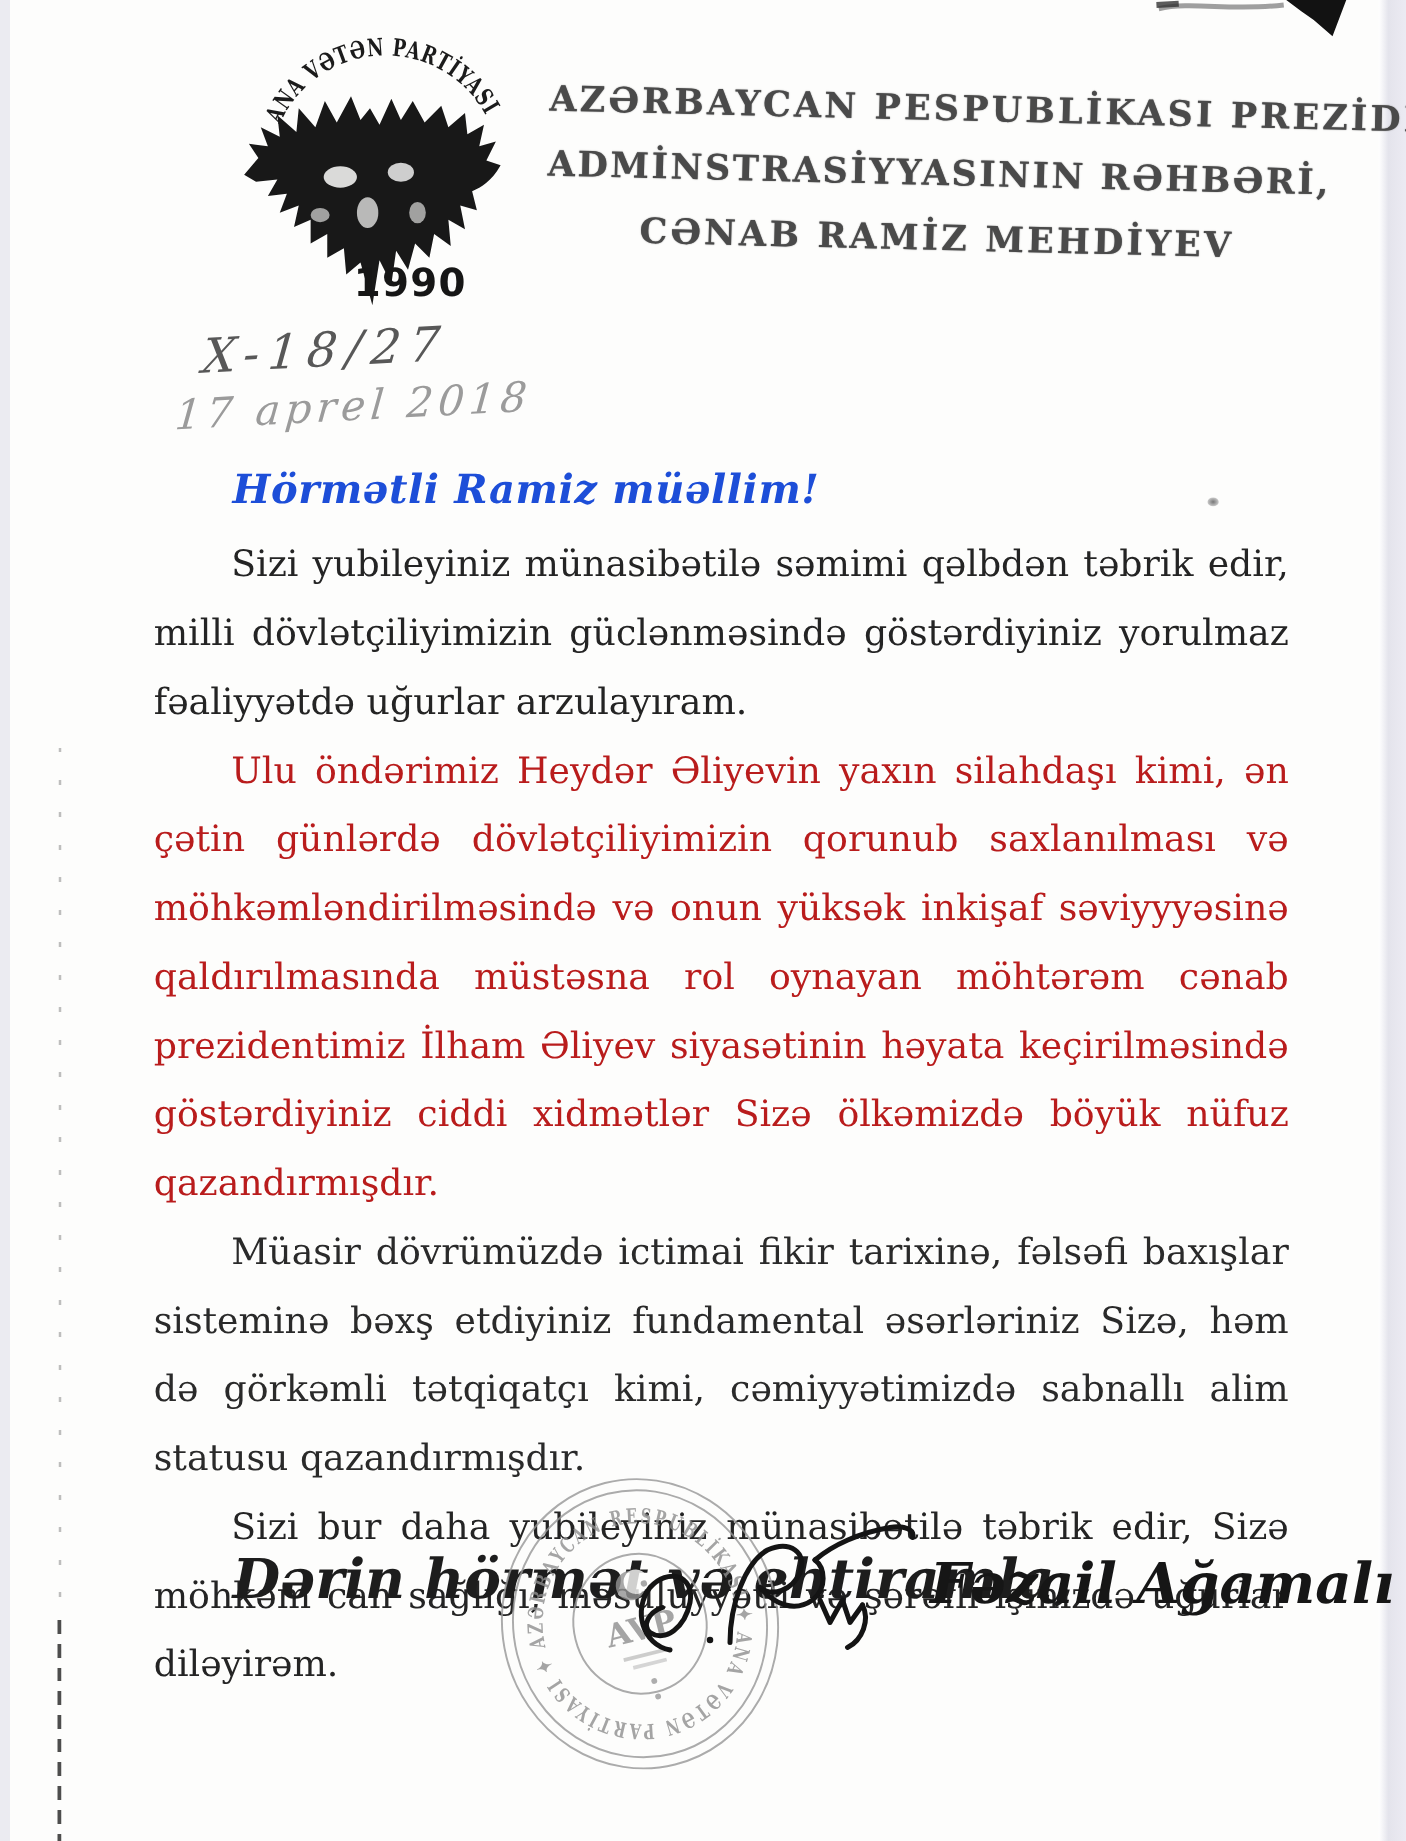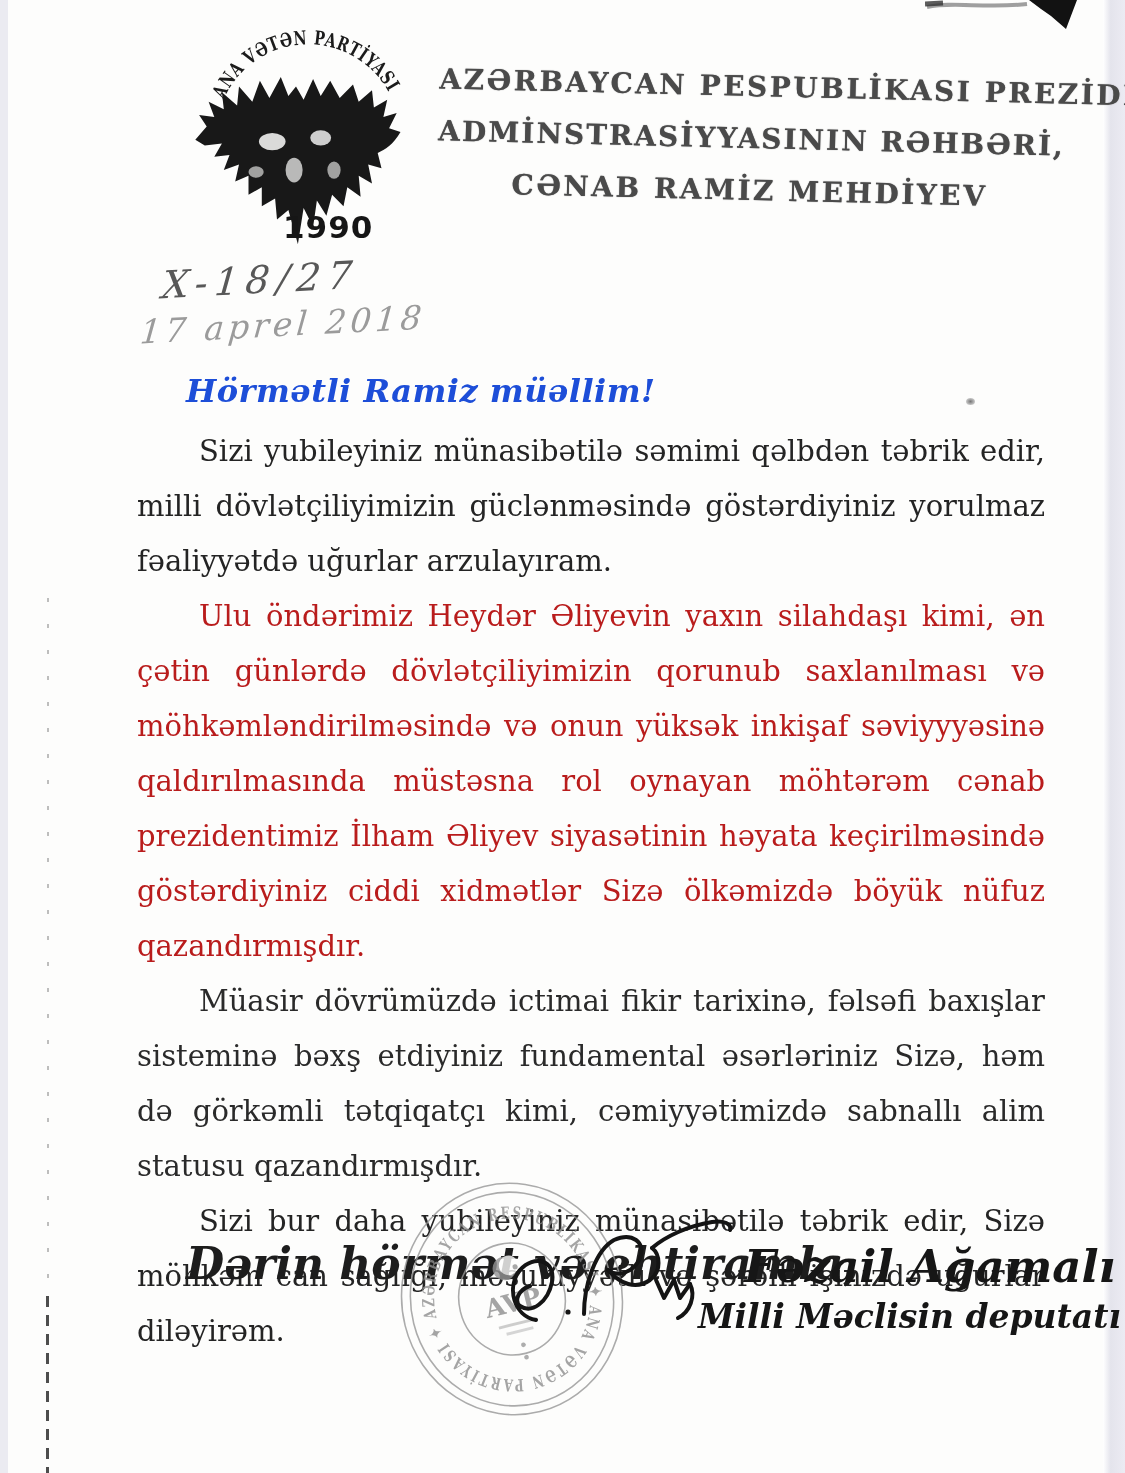--- a/index.html
+++ b/index.html
@@ -64,21 +64,21 @@
   .hand-ref{position:absolute;left:162px;top:258px;font-size:38px;letter-spacing:7px;color:#585858;}
   .hand-date{position:absolute;left:140px;top:305px;font-size:33px;letter-spacing:4px;color:#9b9b9b;}
 
   
   .salutation{
     position:absolute;left:186px;top:372px;
     font-size:32px;font-weight:bold;font-style:italic;color:#1d4ed8;
     letter-spacing:.5px;
   }
   .body-text{
-    position:absolute;left:137px;top:424px;width:908px;
+    position:absolute;left:123px;top:424px;width:908px;
     font-size:29px;line-height:55px;
     text-align:justify;color:#242424;
   }
   .body-text p{margin:0;text-indent:62px;}
   .body-text p.p2{color:#b91c1c;}
   .body-text p.p3{color:#2a2a2a;}
 
   
   .closing{
     position:absolute;left:186px;top:1238px;
@@ -189,15 +189,14 @@
       <circle cx="88" cy="120" r="2.6" fill="#141414" stroke="none"></circle>
       <path d="M104,122 C104,92 116,58 134,48 C152,40 166,50 160,66 C154,80 138,86 128,78"></path>
       <path d="M128,78 C140,92 156,98 170,88 C182,79 180,62 172,56"></path>
       <path d="M172,56 C186,44 208,34 232,30 C244,28 252,32 250,38"></path>
       <path d="M176,88 L184,106 L194,88 L200,106 L210,92"></path>
       <path d="M210,92 C216,104 210,120 198,126"></path>
     </g>
   </svg>
 
   <div class="signer-name">Fəzail Ağamalı</div>
-  <div class="signer-title">Milli Məclisin deputatı</div>
 
 </div>
 
 </body></html>

